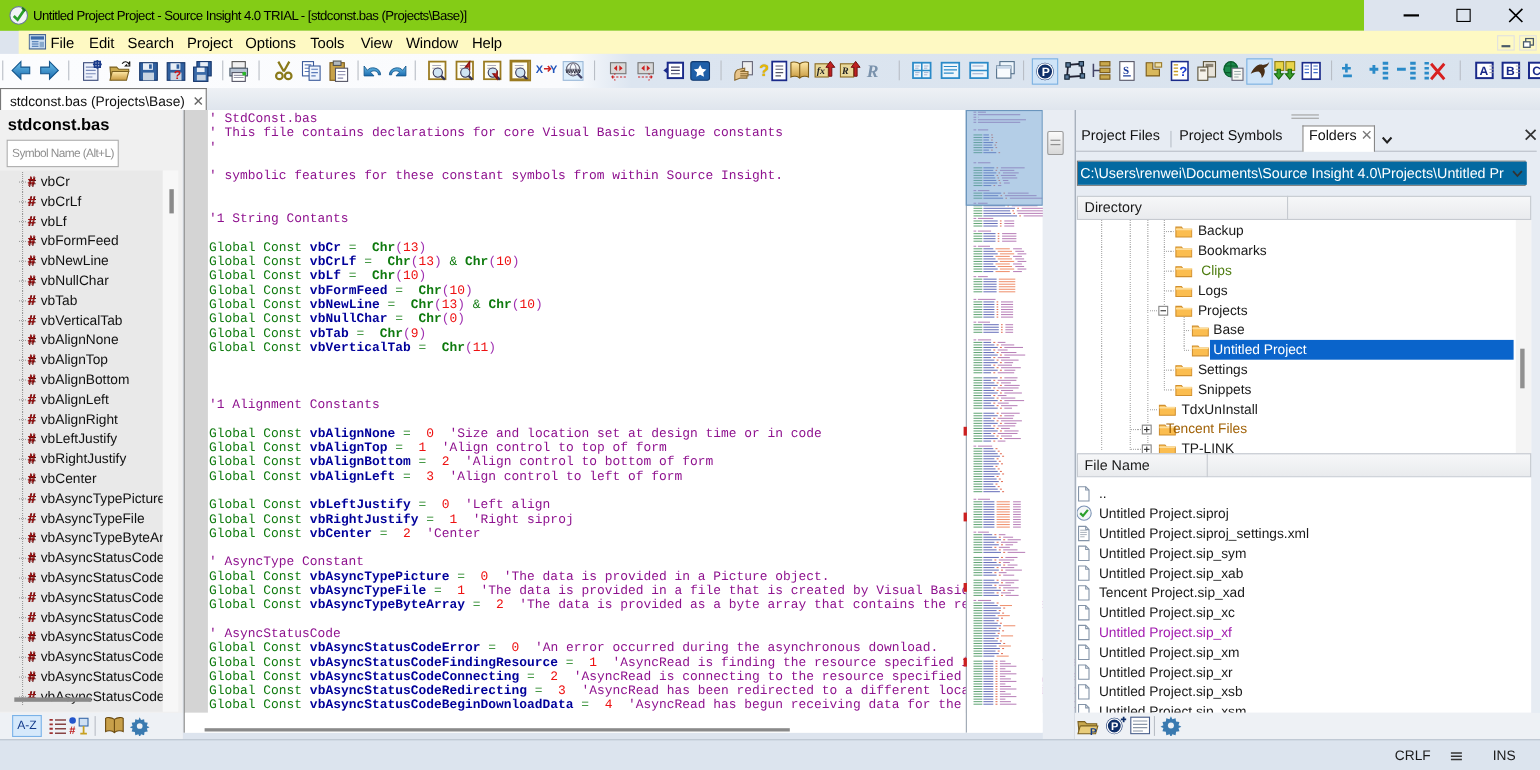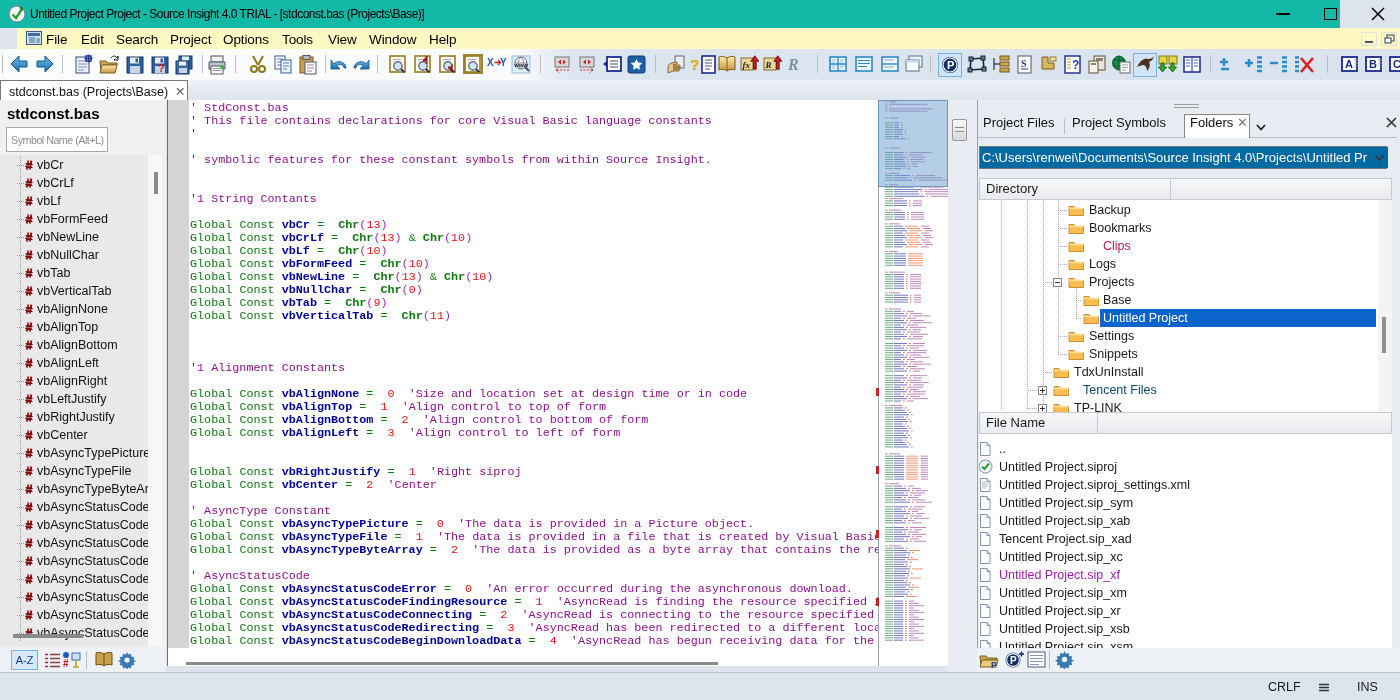--- a/index.html
+++ b/index.html
@@ -1,17 +1,17 @@
 <!DOCTYPE html>
 <html><head><meta charset="utf-8"><style>
 *{margin:0;padding:0;box-sizing:border-box}
 html,body{width:1400px;height:700px;overflow:hidden;font-family:"Liberation Sans",sans-serif}
 .ab{position:absolute}
 #win{position:relative;width:1400px;height:700px;background:#dde4ee}
-#title{position:absolute;left:0;top:0;width:1340px;height:28px;background:#14b8a6}
+#title{position:absolute;left:0;top:0;width:1240px;height:28px;background:#84cc16}
 #title .t{position:absolute;left:30px;top:7px;font-size:12px;letter-spacing:-0.5px;color:#000}
 #menu{position:absolute;left:17px;top:28px;width:1400px;height:21px;background:#fef9c3}
 .mi{position:absolute;top:4px;font-size:13.5px;letter-spacing:-0.1px;color:#000}
 #tbar{position:absolute;left:0;top:49px;width:1400px;height:31px;background:linear-gradient(to right,#fbfcfe 0%,#fafbfd 37%,#dce5f0 41%,#d9e3ee 100%)}
 #tabbar{position:absolute;left:0;top:80px;width:1400px;height:20px;background:linear-gradient(#eef1f5,#dfe5ed)}
 #tab1{position:absolute;left:0;top:80px;width:188px;height:20px;background:#fff;border:1px solid #787878;border-bottom:none;font-size:12.5px;color:#111;padding:3px 0 0 8px}
 #lpanel{position:absolute;left:0;top:100px;width:166px;height:572px;background:#f0f0f0}
 #lhead{position:absolute;left:7px;top:105px;font-size:15px;font-weight:bold;color:#000}
 #lsearch{position:absolute;left:6px;top:127px;width:102px;height:25px;background:#fff;border:1px solid #aaa;font-size:10.8px;color:#909090;padding:6px 0 0 4px;white-space:nowrap;overflow:hidden;letter-spacing:-0.55px}
 #llist{position:absolute;left:0;top:155px;width:148px;height:492px;background:#e9e9e9;overflow:hidden}
@@ -566,20 +566,21 @@
 <div class="cl" style="top:257.5px"><span class="kw">Global</span> <span class="kw">Const</span> <span class="nm">vbFormFeed</span> <span class="kw">=</span>  <span class="fn">Chr</span><span class="pa">(</span><span class="nu">10</span><span class="pa">)</span></div>
 <div class="cl" style="top:270.5px"><span class="kw">Global</span> <span class="kw">Const</span> <span class="nm">vbNewLine</span> <span class="kw">=</span>  <span class="fn">Chr</span><span class="pa">(</span><span class="nu">13</span><span class="pa">)</span> <span class="kw">&amp;</span> <span class="fn">Chr</span><span class="pa">(</span><span class="nu">10</span><span class="pa">)</span></div>
 <div class="cl" style="top:283.5px"><span class="kw">Global</span> <span class="kw">Const</span> <span class="nm">vbNullChar</span> <span class="kw">=</span>  <span class="fn">Chr</span><span class="pa">(</span><span class="nu">0</span><span class="pa">)</span></div>
 <div class="cl" style="top:296.5px"><span class="kw">Global</span> <span class="kw">Const</span> <span class="nm">vbTab</span> <span class="kw">=</span>  <span class="fn">Chr</span><span class="pa">(</span><span class="nu">9</span><span class="pa">)</span></div>
 <div class="cl" style="top:309.5px"><span class="kw">Global</span> <span class="kw">Const</span> <span class="nm">vbVerticalTab</span> <span class="kw">=</span>  <span class="fn">Chr</span><span class="pa">(</span><span class="nu">11</span><span class="pa">)</span></div>
 <div class="cl" style="top:361.5px"><span class="cm">'1 Alignment Constants</span></div>
 <div class="cl" style="top:387.5px"><span class="kw">Global</span> <span class="kw">Const</span> <span class="nm">vbAlignNone</span> <span class="kw">=</span>  <span class="nu">0</span>  <span class="cm">'Size and location set at design time or in code</span></div>
 <div class="cl" style="top:400.5px"><span class="kw">Global</span> <span class="kw">Const</span> <span class="nm">vbAlignTop</span> <span class="kw">=</span>  <span class="nu">1</span>  <span class="cm">'Align control to top of form</span></div>
 <div class="cl" style="top:413.5px"><span class="kw">Global</span> <span class="kw">Const</span> <span class="nm">vbAlignBottom</span> <span class="kw">=</span>  <span class="nu">2</span>  <span class="cm">'Align control to bottom of form</span></div>
 <div class="cl" style="top:426.5px"><span class="kw">Global</span> <span class="kw">Const</span> <span class="nm">vbAlignLeft</span> <span class="kw">=</span>  <span class="nu">3</span>  <span class="cm">'Align control to left of form</span></div>
+<div class="cl" style="top:452.5px"><span class="kw">Global</span> <span class="kw">Const</span> <span class="nm">vbLeftJustify</span> <span class="kw">=</span>  <span class="nu">0</span>  <span class="cm">'Left align</span></div>
 <div class="cl" style="top:465.5px"><span class="kw">Global</span> <span class="kw">Const</span> <span class="nm">vbRightJustify</span> <span class="kw">=</span>  <span class="nu">1</span>  <span class="cm">'Right siproj</span></div>
 <div class="cl" style="top:478.5px"><span class="kw">Global</span> <span class="kw">Const</span> <span class="nm">vbCenter</span> <span class="kw">=</span>  <span class="nu">2</span>  <span class="cm">'Center</span></div>
 <div class="cl" style="top:504.5px"><span class="cm">' AsyncType Constant</span></div>
 <div class="cl" style="top:517.5px"><span class="kw">Global</span> <span class="kw">Const</span> <span class="nm">vbAsyncTypePicture</span> <span class="kw">=</span>  <span class="nu">0</span>  <span class="cm">'The data is provided in a Picture object.</span></div>
 <div class="cl" style="top:530.5px"><span class="kw">Global</span> <span class="kw">Const</span> <span class="nm">vbAsyncTypeFile</span> <span class="kw">=</span>  <span class="nu">1</span>  <span class="cm">'The data is provided in a file that is created by Visual Basic.</span></div>
 <div class="cl" style="top:543.5px"><span class="kw">Global</span> <span class="kw">Const</span> <span class="nm">vbAsyncTypeByteArray</span> <span class="kw">=</span>  <span class="nu">2</span>  <span class="cm">'The data is provided as a byte array that contains the retrieved data.</span></div>
 <div class="cl" style="top:569.5px"><span class="cm">' AsyncStatusCode</span></div>
 <div class="cl" style="top:582.5px"><span class="kw">Global</span> <span class="kw">Const</span> <span class="nm">vbAsyncStatusCodeError</span> <span class="kw">=</span>  <span class="nu">0</span>  <span class="cm">'An error occurred during the asynchronous download.</span></div>
 <div class="cl" style="top:595.5px"><span class="kw">Global</span> <span class="kw">Const</span> <span class="nm">vbAsyncStatusCodeFindingResource</span> <span class="kw">=</span>  <span class="nu">1</span>  <span class="cm">'AsyncRead is finding the resource specified in the AsyncRead</span></div>
 <div class="cl" style="top:608.5px"><span class="kw">Global</span> <span class="kw">Const</span> <span class="nm">vbAsyncStatusCodeConnecting</span> <span class="kw">=</span>  <span class="nu">2</span>  <span class="cm">'AsyncRead is connecting to the resource specified in the AsyncRe</span></div>
@@ -1379,21 +1380,21 @@
 <svg class="ab" style="left:89px;top:21px" width="16" height="14" viewBox="0 0 16 14">
         <path d="M1 3.5 h5 l1.6 2 h7.9 v7 h-14.5 z" fill="#fbbd4f" stroke="#d08f2e" stroke-width="1"></path>
         <path d="M1 5.5 h14.5" stroke="#fddd9a" stroke-width="1.6"></path>
       </svg>
 <div class="ab ttxt" style="left:110px;top:19px;color:#1a1a1a">Bookmarks</div>
 <div class="ab dot-h" style="left:79px;top:46px;width:9px"></div>
 <svg class="ab" style="left:89px;top:39px" width="16" height="14" viewBox="0 0 16 14">
         <path d="M1 3.5 h5 l1.6 2 h7.9 v7 h-14.5 z" fill="#fbbd4f" stroke="#d08f2e" stroke-width="1"></path>
         <path d="M1 5.5 h14.5" stroke="#fddd9a" stroke-width="1.6"></path>
       </svg>
-<div class="ab ttxt" style="left:124px;top:37px;color:#be185d">Clips</div>
+<div class="ab ttxt" style="left:113px;top:37px;color:#4d7c0f">Clips</div>
 <div class="ab dot-h" style="left:79px;top:64px;width:9px"></div>
 <svg class="ab" style="left:89px;top:57px" width="16" height="14" viewBox="0 0 16 14">
         <path d="M1 3.5 h5 l1.6 2 h7.9 v7 h-14.5 z" fill="#fbbd4f" stroke="#d08f2e" stroke-width="1"></path>
         <path d="M1 5.5 h14.5" stroke="#fddd9a" stroke-width="1.6"></path>
       </svg>
 <div class="ab ttxt" style="left:110px;top:55px;color:#1a1a1a">Logs</div>
 <div class="ab dot-h" style="left:64px;top:82px;width:10px"></div>
 <div class="exp" style="left:74px;top:78px">
         <i class="eh"></i>
       </div>
@@ -1435,21 +1436,21 @@
 <div class="ab ttxt" style="left:95px;top:163px;color:#1a1a1a">TdxUnInstall</div>
 <div class="ab dot-h" style="left:49px;top:190px;width:10px"></div>
 <div class="exp" style="left:59px;top:186px">
         <i class="eh"></i>
         <i class="ev"></i>
       </div>
 <svg class="ab" style="left:74px;top:183px" width="16" height="14" viewBox="0 0 16 14">
         <path d="M1 3.5 h5 l1.6 2 h7.9 v7 h-14.5 z" fill="#fbbd4f" stroke="#d08f2e" stroke-width="1"></path>
         <path d="M1 5.5 h14.5" stroke="#fddd9a" stroke-width="1.6"></path>
       </svg>
-<div class="ab ttxt" style="left:104px;top:181px;color:#0c4a6e">Tencent Files</div>
+<div class="ab ttxt" style="left:81px;top:181px;color:#a16207">Tencent Files</div>
 <div class="ab dot-h" style="left:49px;top:208px;width:10px"></div>
 <div class="exp" style="left:59px;top:204px">
         <i class="eh"></i>
         <i class="ev"></i>
       </div>
 <svg class="ab" style="left:74px;top:201px" width="16" height="14" viewBox="0 0 16 14">
         <path d="M1 3.5 h5 l1.6 2 h7.9 v7 h-14.5 z" fill="#fbbd4f" stroke="#d08f2e" stroke-width="1"></path>
         <path d="M1 5.5 h14.5" stroke="#fddd9a" stroke-width="1.6"></path>
       </svg>
 <div class="ab ttxt" style="left:95px;top:199px;color:#1a1a1a">TP-LINK</div>

